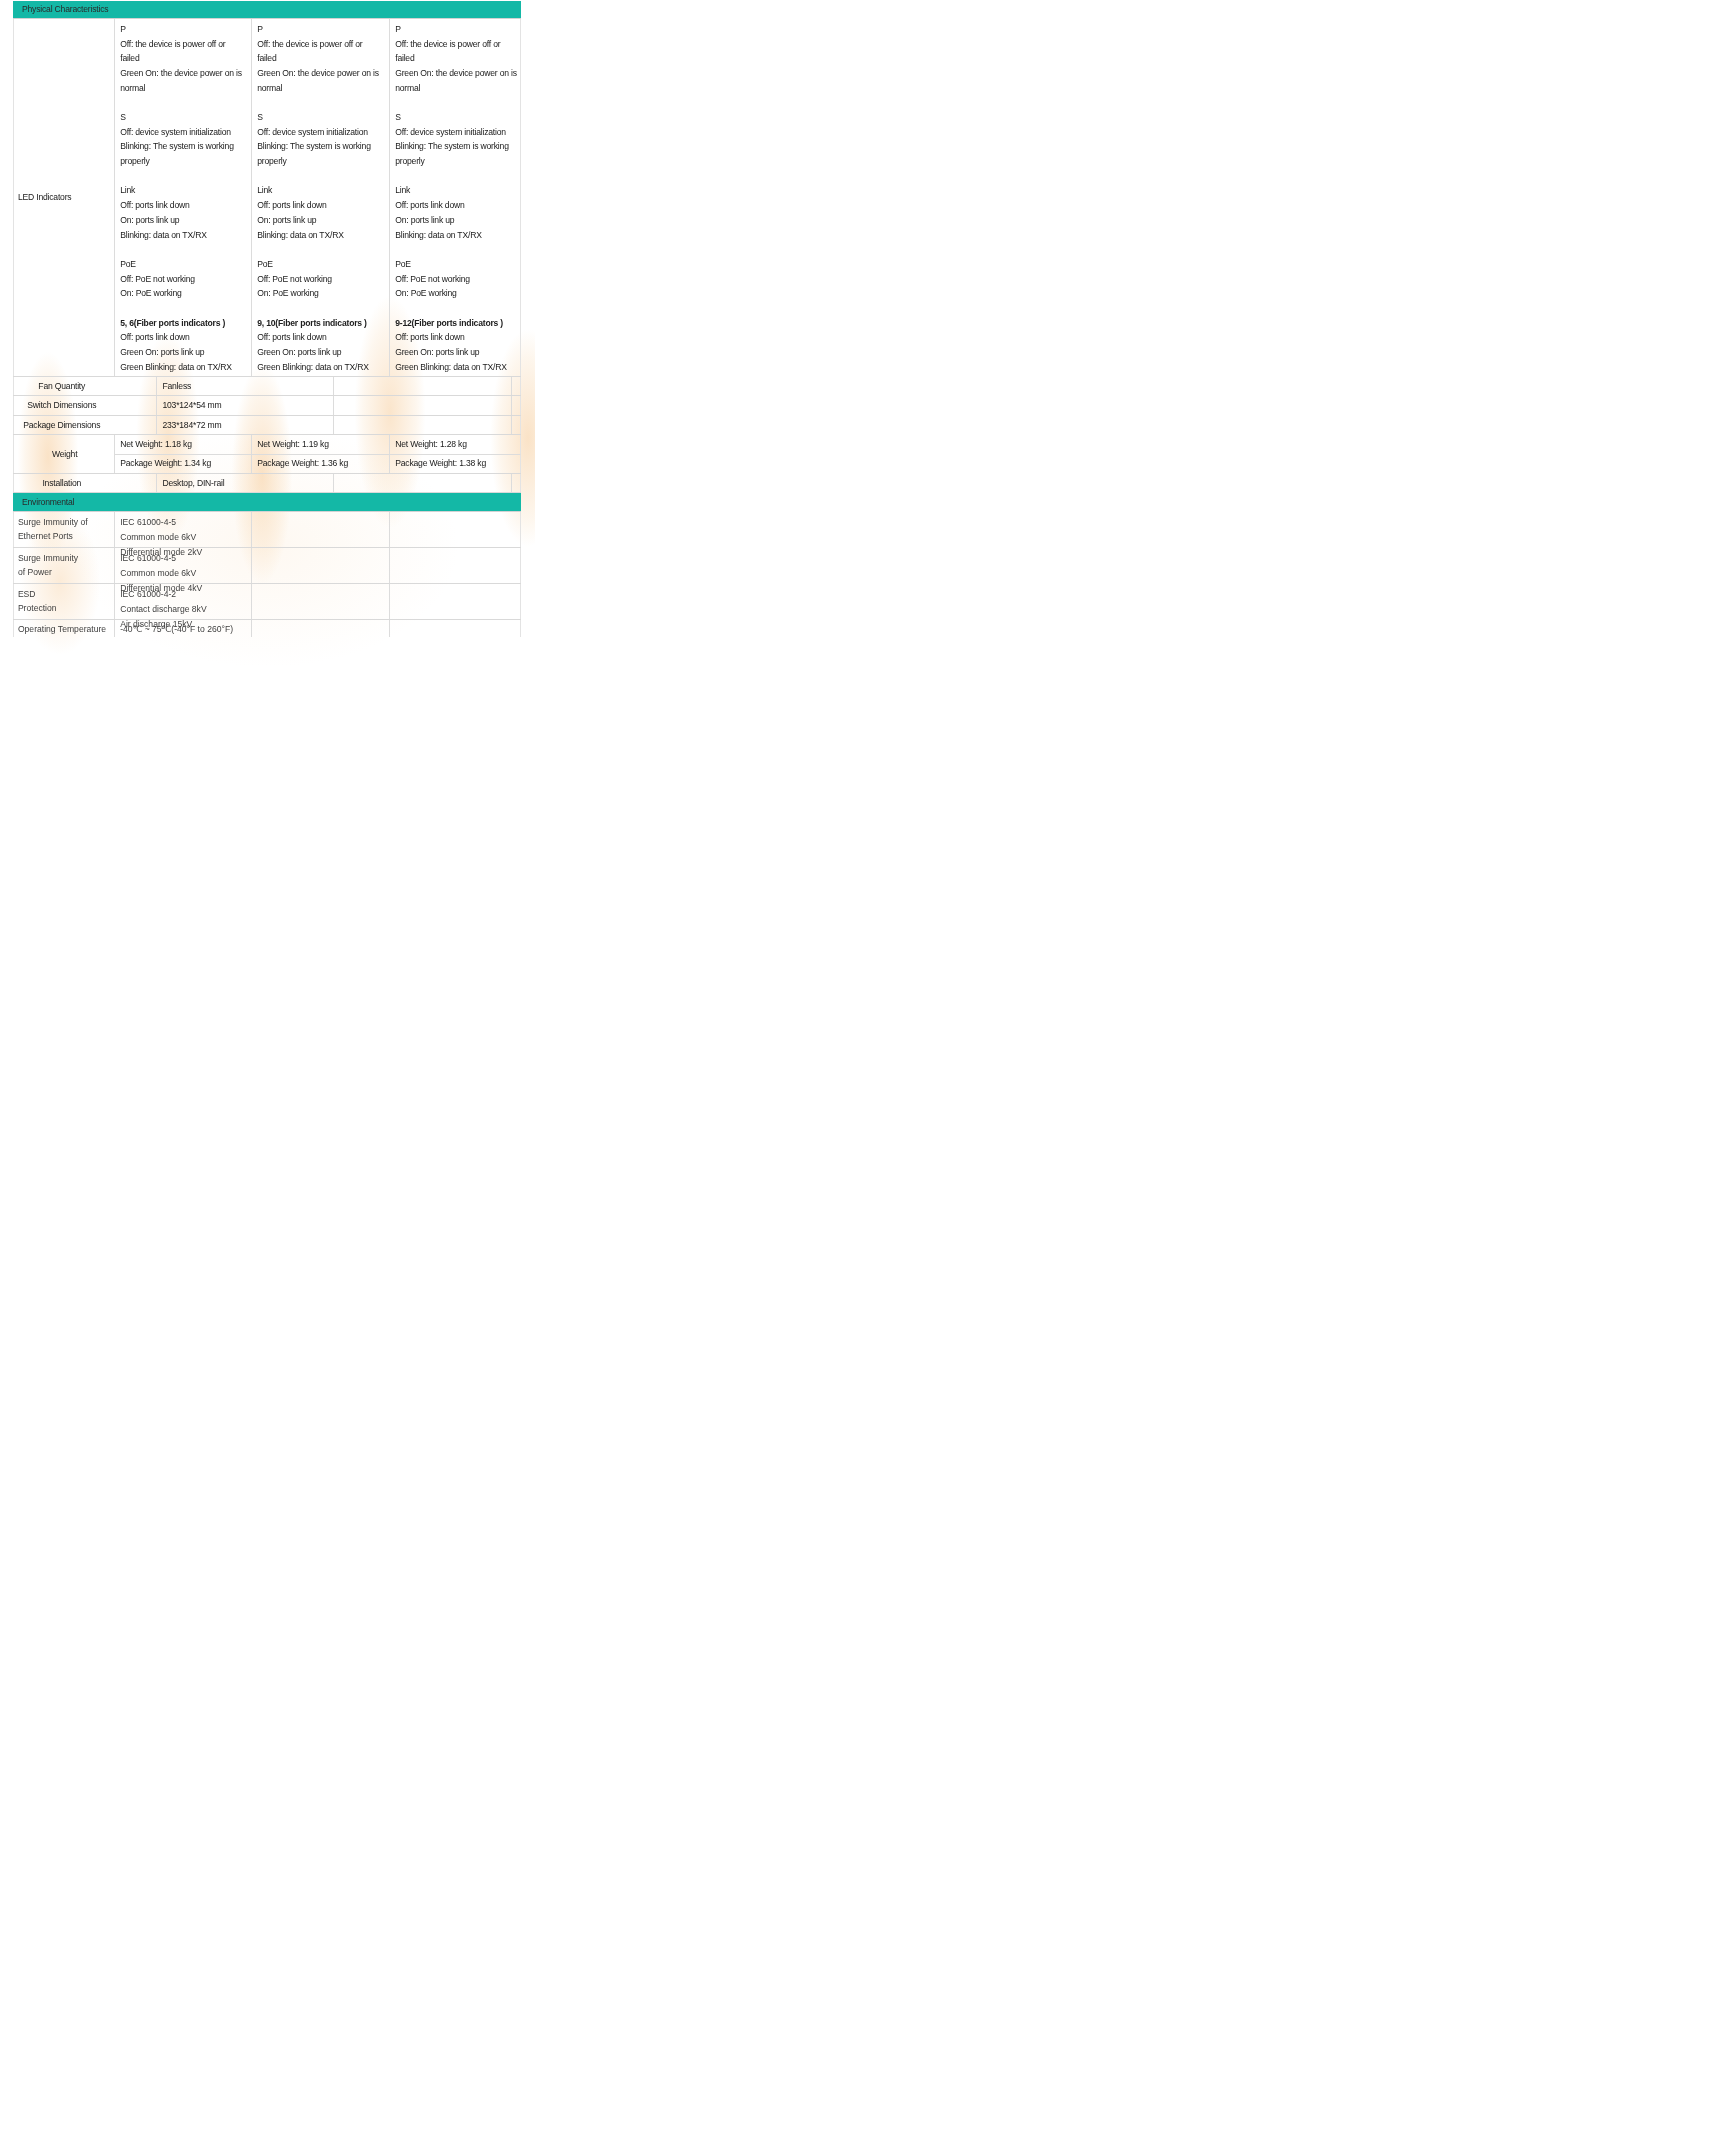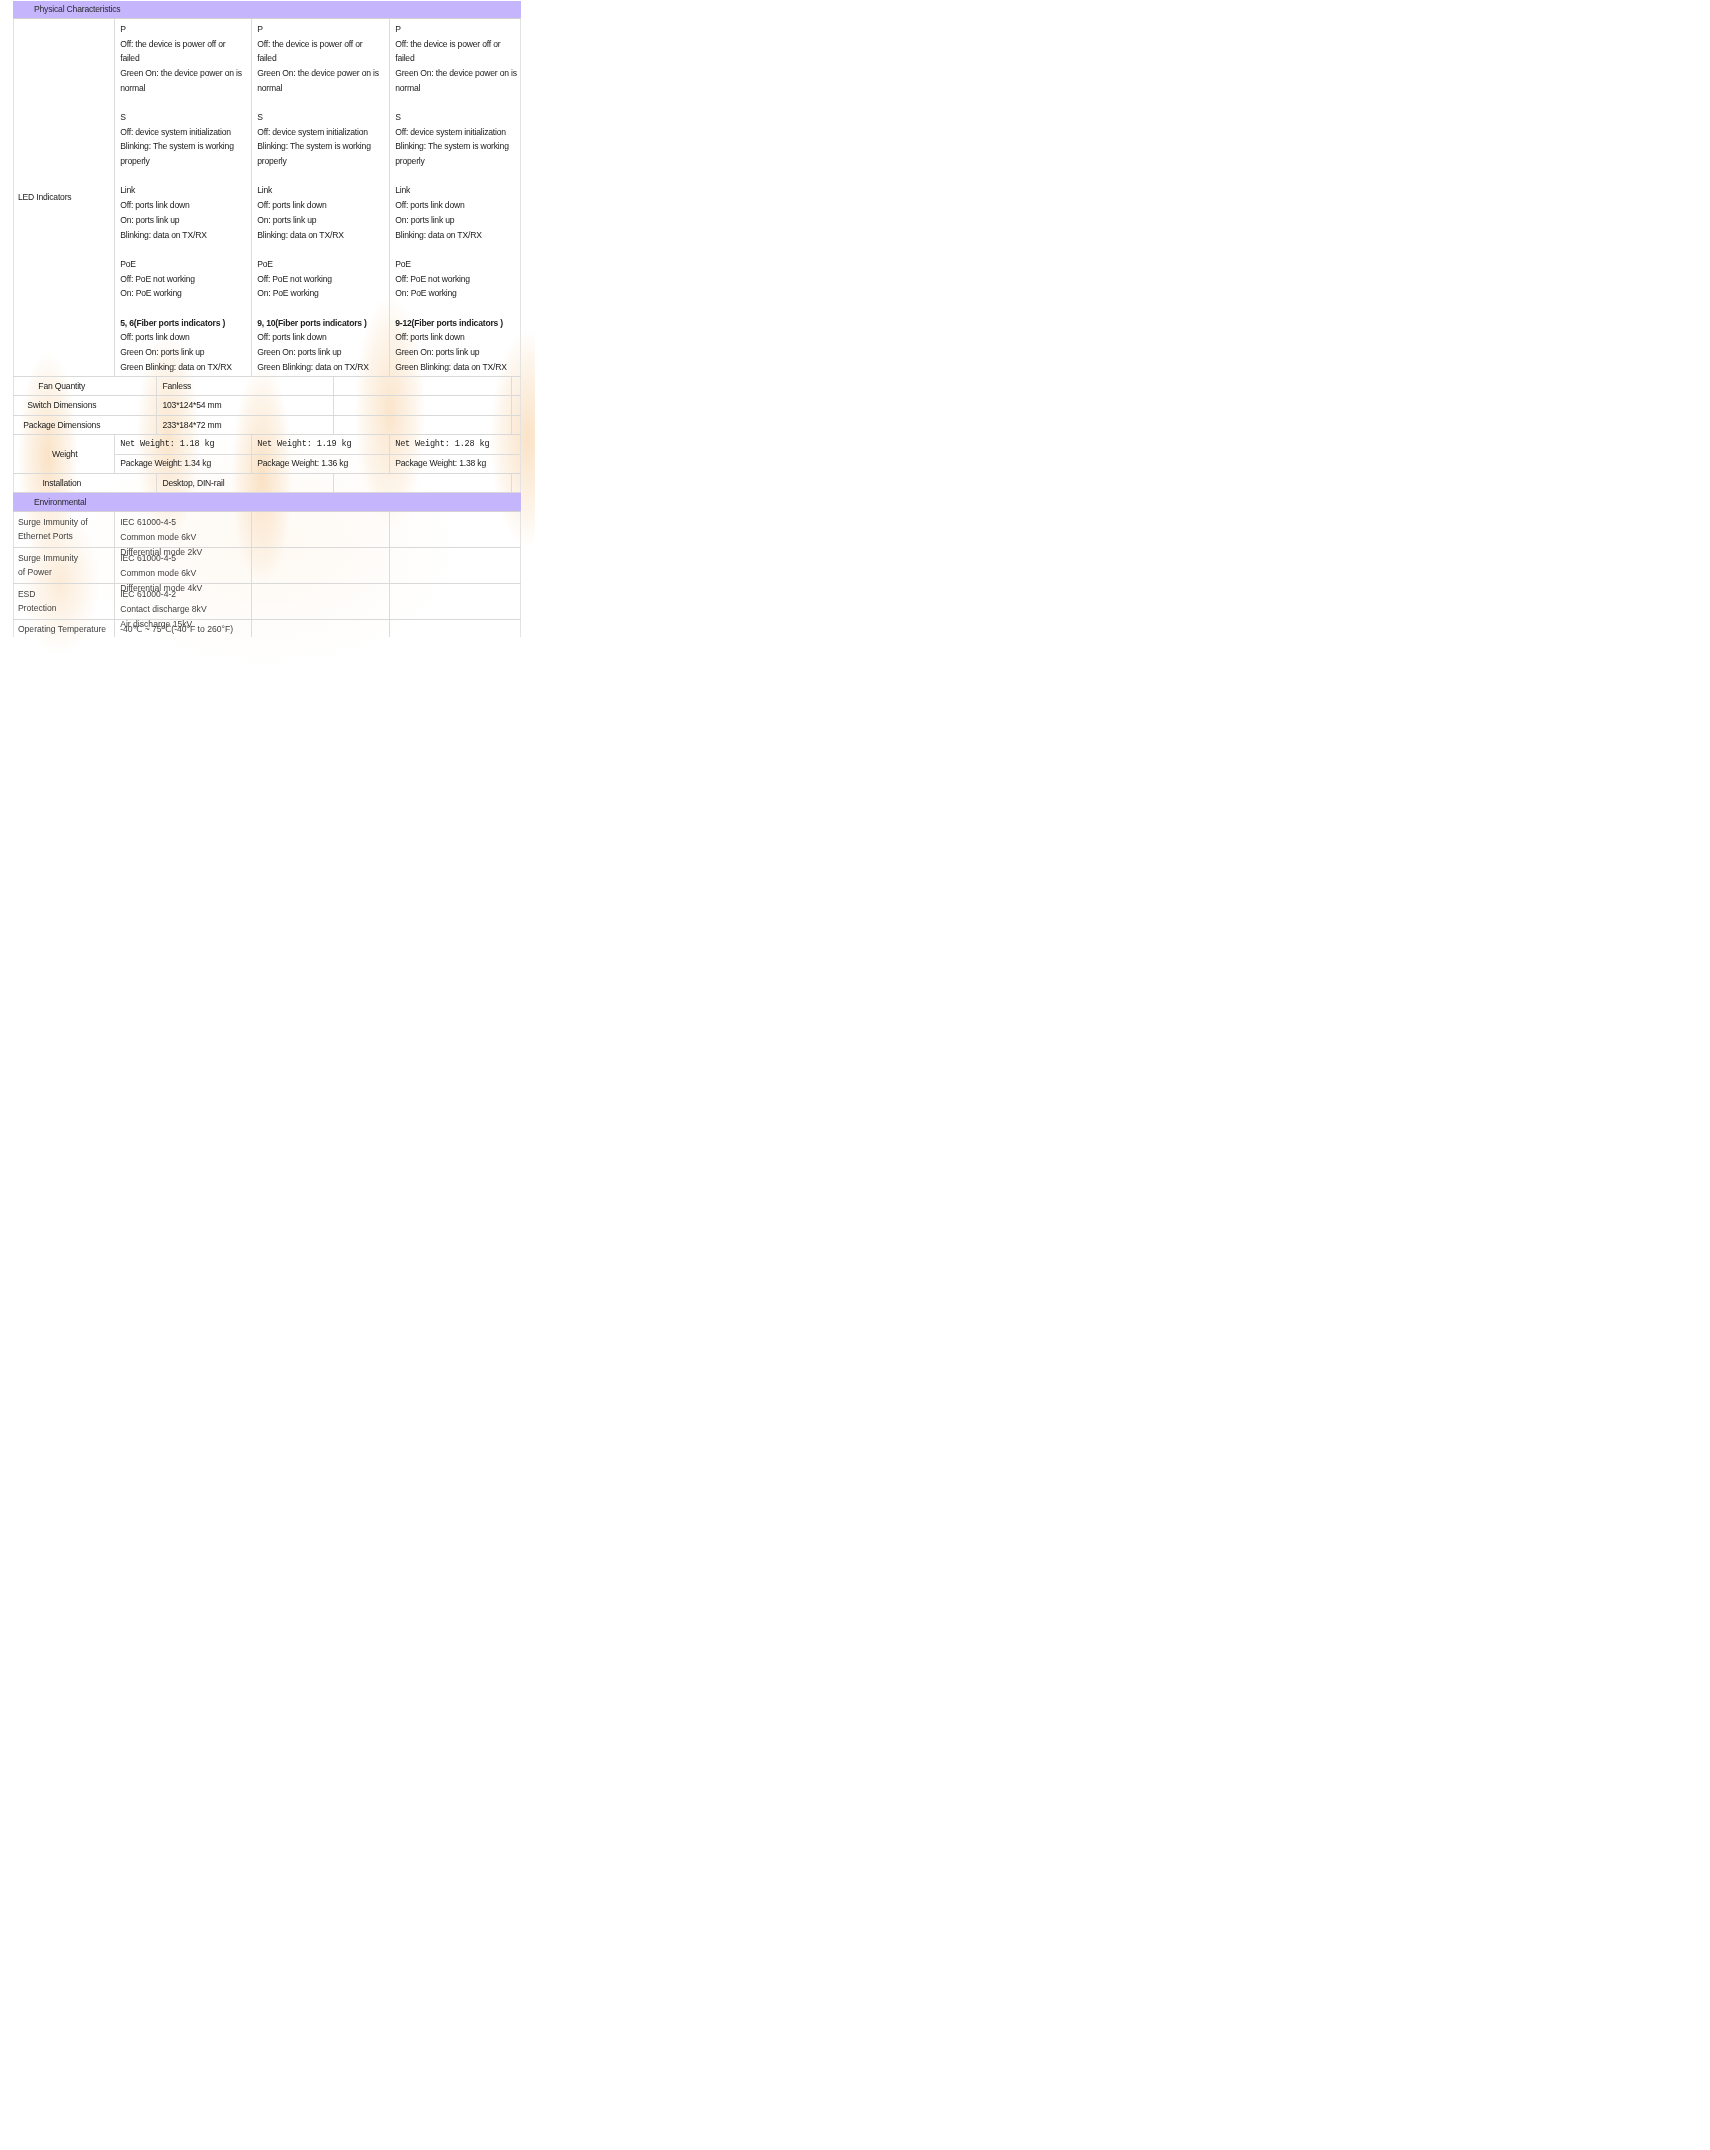--- a/index.html
+++ b/index.html
@@ -16,22 +16,22 @@
       radial-gradient(41px 142px at 48px 457px,  rgba(246,203,152,.55), rgba(250,226,196,.30) 55%, rgba(255,255,255,0) 74%),
       radial-gradient(43px 142px at 168px 438px, rgba(246,203,152,.50), rgba(250,226,196,.28) 55%, rgba(255,255,255,0) 74%),
       radial-gradient(41px 149px at 262px 474px,  rgba(246,203,152,.55), rgba(250,226,196,.30) 55%, rgba(255,255,255,0) 74%),
       radial-gradient(48px 157px at 390px 412px,  rgba(246,203,152,.50), rgba(250,226,196,.28) 55%, rgba(255,255,255,0) 74%),
       radial-gradient(51px 147px at 528px 438px,rgba(246,203,152,.55), rgba(250,226,196,.30) 55%, rgba(255,255,255,0) 74%),
       radial-gradient(56px 101px at 60px 582px, rgba(246,203,152,.38), rgba(255,255,255,0) 72%),
       radial-gradient(267px 168px at 267px 547px, rgba(248,214,172,.16), rgba(255,255,255,0) 72%);
   }
   .spec-table{position:absolute;left:13px;top:0.9px;width:508px;z-index:1;}
   .band{
-    height:18px;background:#c4b5fd;border-bottom:0.9px solid #d2d2d2;
-    display:flex;align-items:center;padding-left:21px;box-sizing:border-box;
+    height:18px;background:#14b8a6;border-bottom:0.9px solid #d2d2d2;
+    display:flex;align-items:center;padding-left:9px;box-sizing:border-box;
     font-size:8.6px;color:#2a2a2a;
   }
   .row{display:flex;box-sizing:border-box;border-bottom:0.9px solid #d9d9d9;}
   .cell{box-sizing:border-box;position:relative;}
   .c-label{width:101px;padding-left:3.9px;padding-right:2.6px;border-left:0.4px solid #e3e3e3;
            display:flex;flex-direction:column;justify-content:center;}
   .c1{width:137px;}
   .c2{width:138px;}
   .c3{flex:1;border-right:0.4px solid #e3e3e3;}
   .c1,.c2,.c3{border-left:0.4px solid #dcdcdc;padding-left:5.2px;padding-right:2.6px;}
@@ -42,21 +42,21 @@
   .row-led .ledcol{padding-top:3px;}
   
   .row-simple{height:19.4px;gap:48px;}
   .row-simple .cell{display:flex;align-items:center;}
   
   .row-weight{display:grid;grid-template-columns:101px 137px 138px 1fr;height:39px;
               border-bottom:0.9px solid #d9d9d9;box-sizing:border-box;}
   .row-weight .wlabel{grid-row:1/3;width:auto;align-items:center;}
   .row-weight .wc{box-sizing:border-box;border-left:0.4px solid #dcdcdc;padding-left:5.2px;
                   display:flex;align-items:center;}
-  .row-weight .wc.top{border-bottom:0.9px solid #dcdcdc;font-family:Liberation Mono, monospace;}
+  .row-weight .wc.top{border-bottom:0.9px solid #dcdcdc;}
   .row-weight .wc.last{border-right:0.4px solid #e3e3e3;}
   
   .row-env{height:36px;color:#3e3e3e;letter-spacing:0;}
   .row-env .vals{padding-top:3.4px;}
   
   .row-temp{height:17px;border-bottom:none;color:#3e3e3e;letter-spacing:0;}
   .row-temp .cell{padding-top:2.2px;}
 </style>
 </head>
 <body>

